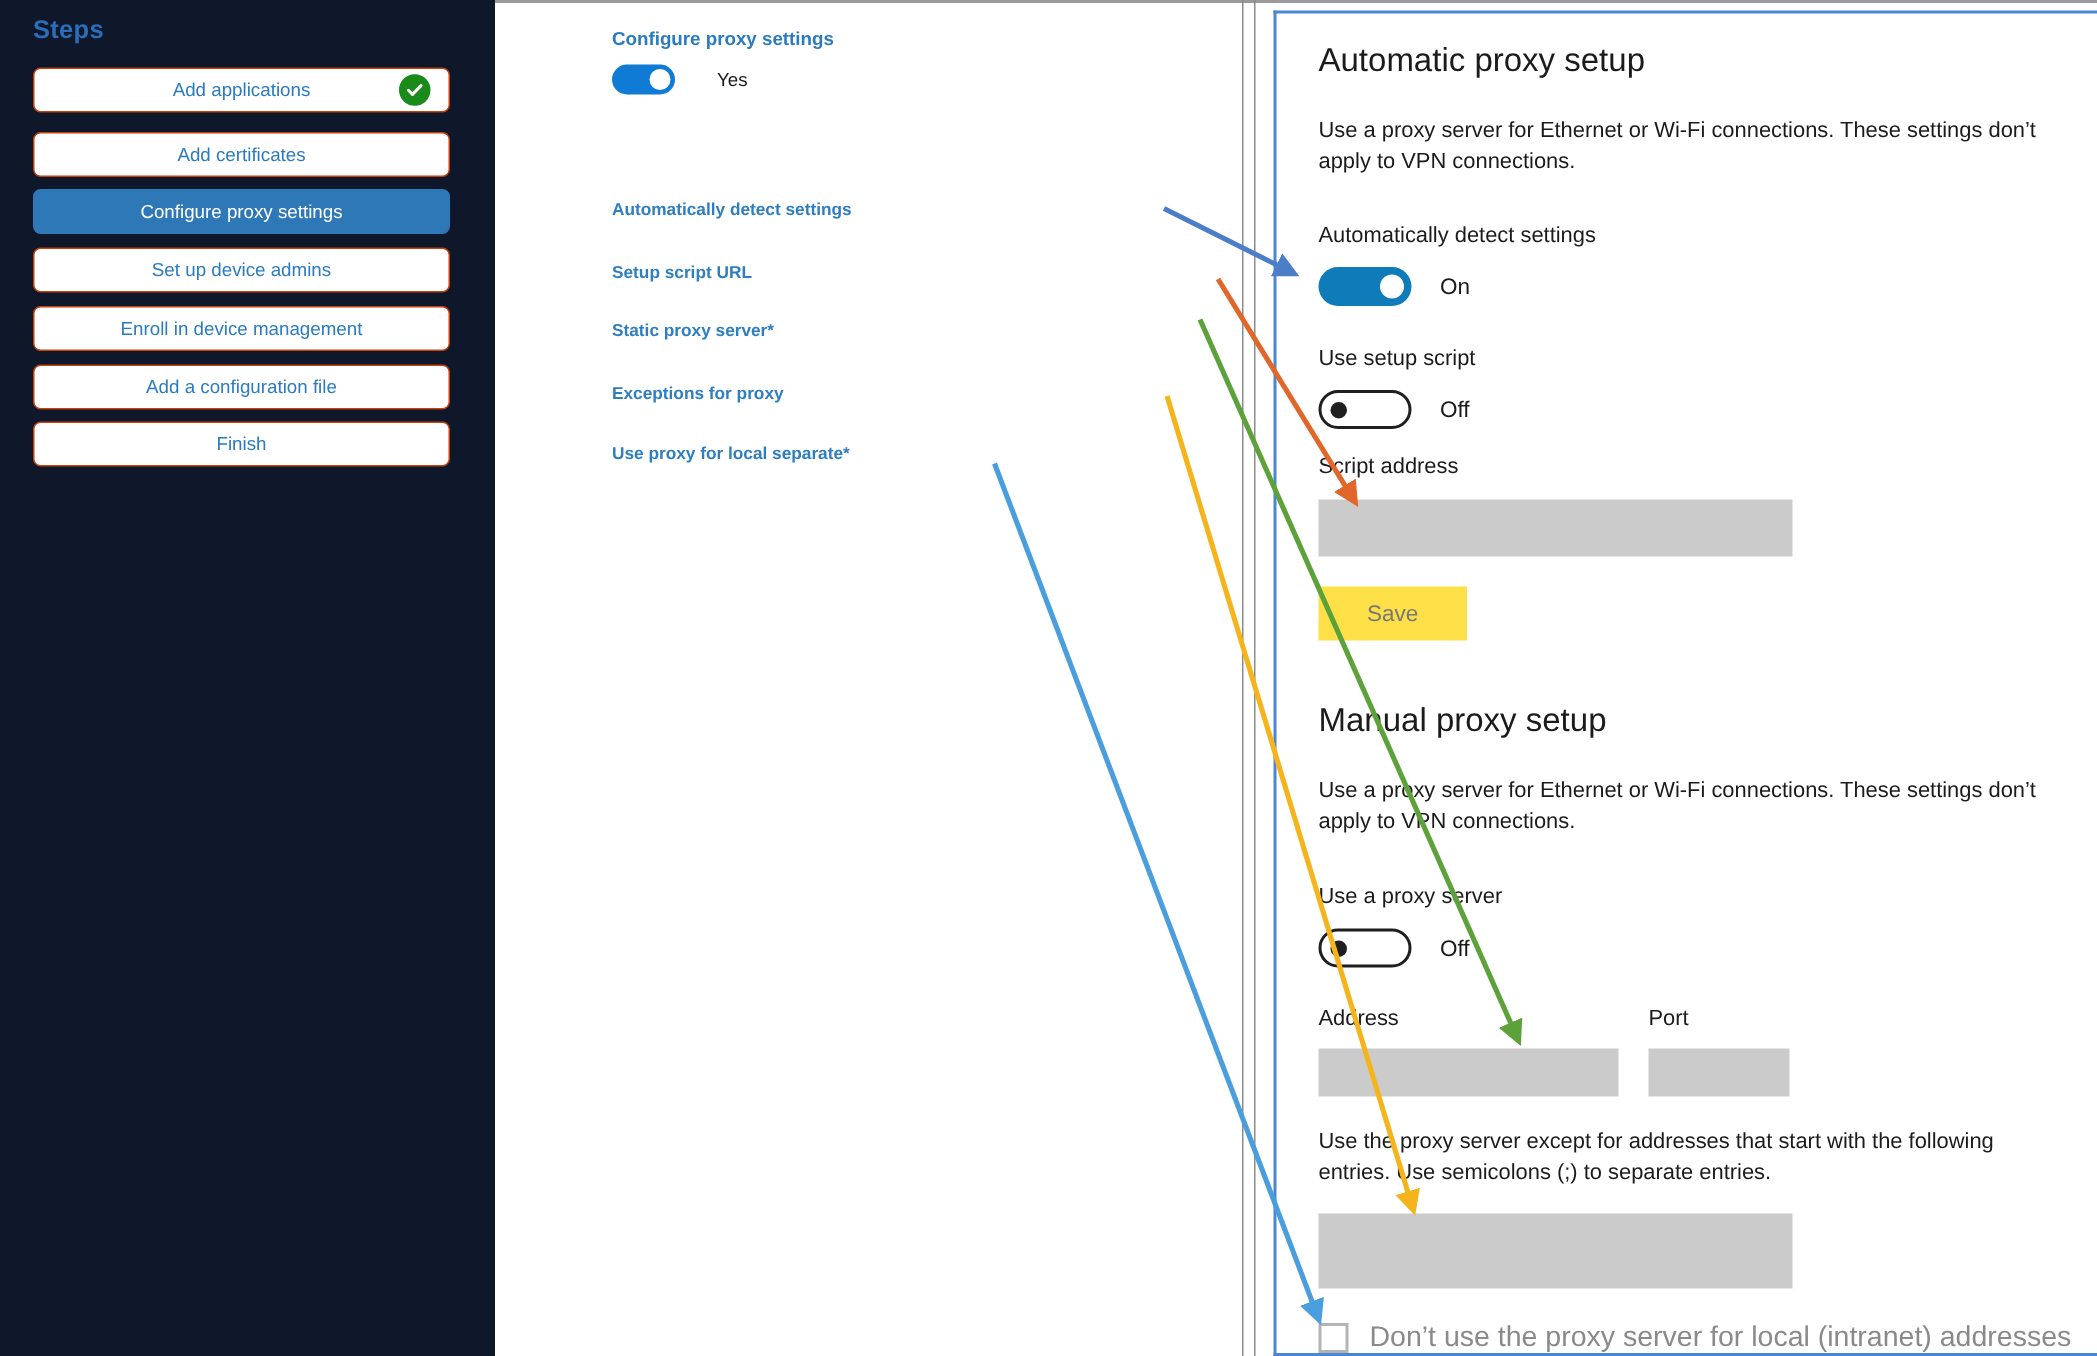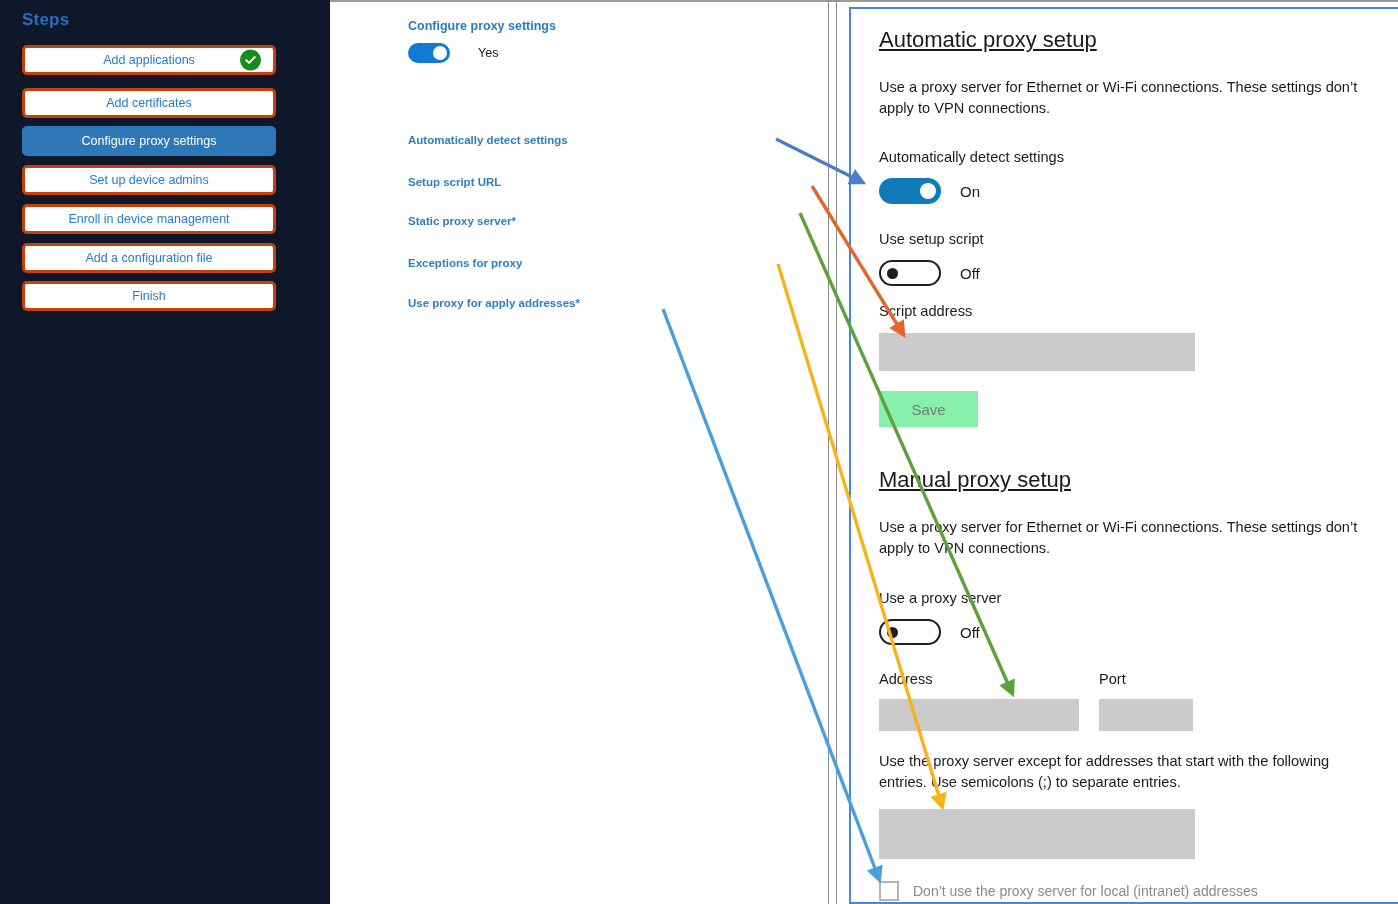--- a/index.html
+++ b/index.html
@@ -10,22 +10,22 @@
   }
   .root{position:absolute;inset:0;}
 
   
   .top-rule{position:absolute;left:0;top:0;width:1398px;height:2px;background:#9a9a9a;}
 
   
   .steps-panel{position:absolute;left:0;top:0;width:330px;height:904px;background:#0f172a;}
   .steps-title{position:absolute;left:22px;top:10px;font-size:17px;font-weight:bold;color:#2a6ebb;letter-spacing:.2px;}
   .step-btn{
-    position:absolute;left:22px;width:254px;height:30px;
-    border:3px solid #c2410c;border-radius:5px;background:#fff;
+    position:absolute;left:22px;width:278px;height:30px;
+    border:1px solid #c2410c;border-radius:5px;background:#fff;
     color:#2a7bc0;font-size:12.5px;
     display:flex;align-items:center;justify-content:center;box-sizing:border-box;
   }
   .step-btn.active{background:#2e78b8;border-color:#2e78b8;color:#fff;}
   .step-check{
     position:absolute;right:12px;top:50%;transform:translateY(-50%);
     width:21px;height:21px;border-radius:50%;background:#1a8a1a;
     display:flex;align-items:center;justify-content:center;
   }
   .step-check svg{display:block;}
@@ -55,35 +55,35 @@
   }
   .f-select .chev{position:absolute;right:9px;top:50%;transform:translateY(-50%);}
 
   
   .vline{position:absolute;top:0;width:1px;height:904px;background:#8c8c8c;}
 
   
   .settings-outer{position:absolute;left:849px;top:7px;width:549px;height:897px;
     border:2px solid #4a86d6;border-right:none;box-sizing:border-box;background:#fff;}
   .settings-inner{position:absolute;left:0;top:0;width:100%;height:100%;}
-  .s-h1{position:absolute;left:28px;font-size:22px;color:#1b1b1b;font-weight:normal;text-decoration:underline;}
+  .s-h1{position:absolute;left:28px;font-size:22px;color:#1b1b1b;font-weight:normal;}
   .s-p{position:absolute;left:28px;font-size:14.6px;color:#1b1b1b;line-height:21px;width:498px;}
   .s-lab{position:absolute;left:28px;font-size:14.6px;color:#1b1b1b;}
   .s-toggle{position:absolute;left:28px;display:flex;align-items:center;gap:19px;}
   .pill-on{width:62px;height:26px;border-radius:13px;background:#0f7bb8;position:relative;}
   .pill-on .knob{position:absolute;right:5px;top:5px;width:16px;height:16px;border-radius:50%;background:#fff;}
   .pill-off{width:62px;height:26px;border-radius:13px;background:#fff;border:2px solid #1f1f1f;box-sizing:border-box;position:relative;}
   .pill-off .knob{position:absolute;left:6px;top:6px;width:11px;height:11px;border-radius:50%;background:#1f1f1f;}
   .s-toggle .state{font-size:15px;color:#1b1b1b;}
   .s-box{position:absolute;background:#cbcbcb;}
-  .s-save{position:absolute;background:#86efac;display:flex;align-items:center;justify-content:center;
+  .s-save{position:absolute;background:#fde047;display:flex;align-items:center;justify-content:center;
     font-size:15px;color:#787878;}
   .s-chk{position:absolute;display:flex;align-items:center;gap:14px;}
   .s-chk .bx{width:20px;height:20px;border:2px solid #b4b4b4;background:#fff;box-sizing:border-box;}
-  .s-chk .t{font-size:14px;color:#8a8a8a;white-space:nowrap;}
+  .s-chk .t{font-size:19px;color:#8a8a8a;white-space:nowrap;}
 
   
   .arrows{position:absolute;left:0;top:0;width:1398px;height:904px;pointer-events:none;}
 </style>
 </head>
 <body>
 
 <div class="root">
 
   <div class="top-rule"></div>
@@ -156,21 +156,21 @@
     <div class="f-input" style="left:602px;top:209px;width:218px">
       <span>192.168.1.1:8080</span>
     </div>
 
     <div class="f-label" style="left:78px;top:257px">Exceptions for proxy</div>
     <div class="f-input" style="left:602px;top:251px;width:218px">
       <span>*.office365.com</span>
     </div>
 
     <div class="f-label" style="left:78px;top:297px">
-      <span>Use proxy for apply addresses</span><span class="req">*</span>
+      <span>Use proxy for local separate</span><span class="req">*</span>
     </div>
     <div class="f-select" style="left:602px;top:291px;width:176px">
       <span>No</span>
       <span class="chev">
         <svg width="13" height="9" viewBox="0 0 13 9">
             <path d="M1 1.6 L6.5 7 L12 1.6" stroke="#1b1b1b" stroke-width="1.8" fill="none" stroke-linecap="round" stroke-linejoin="round"></path>
           </svg>
       </span>
     </div>
   </div>

